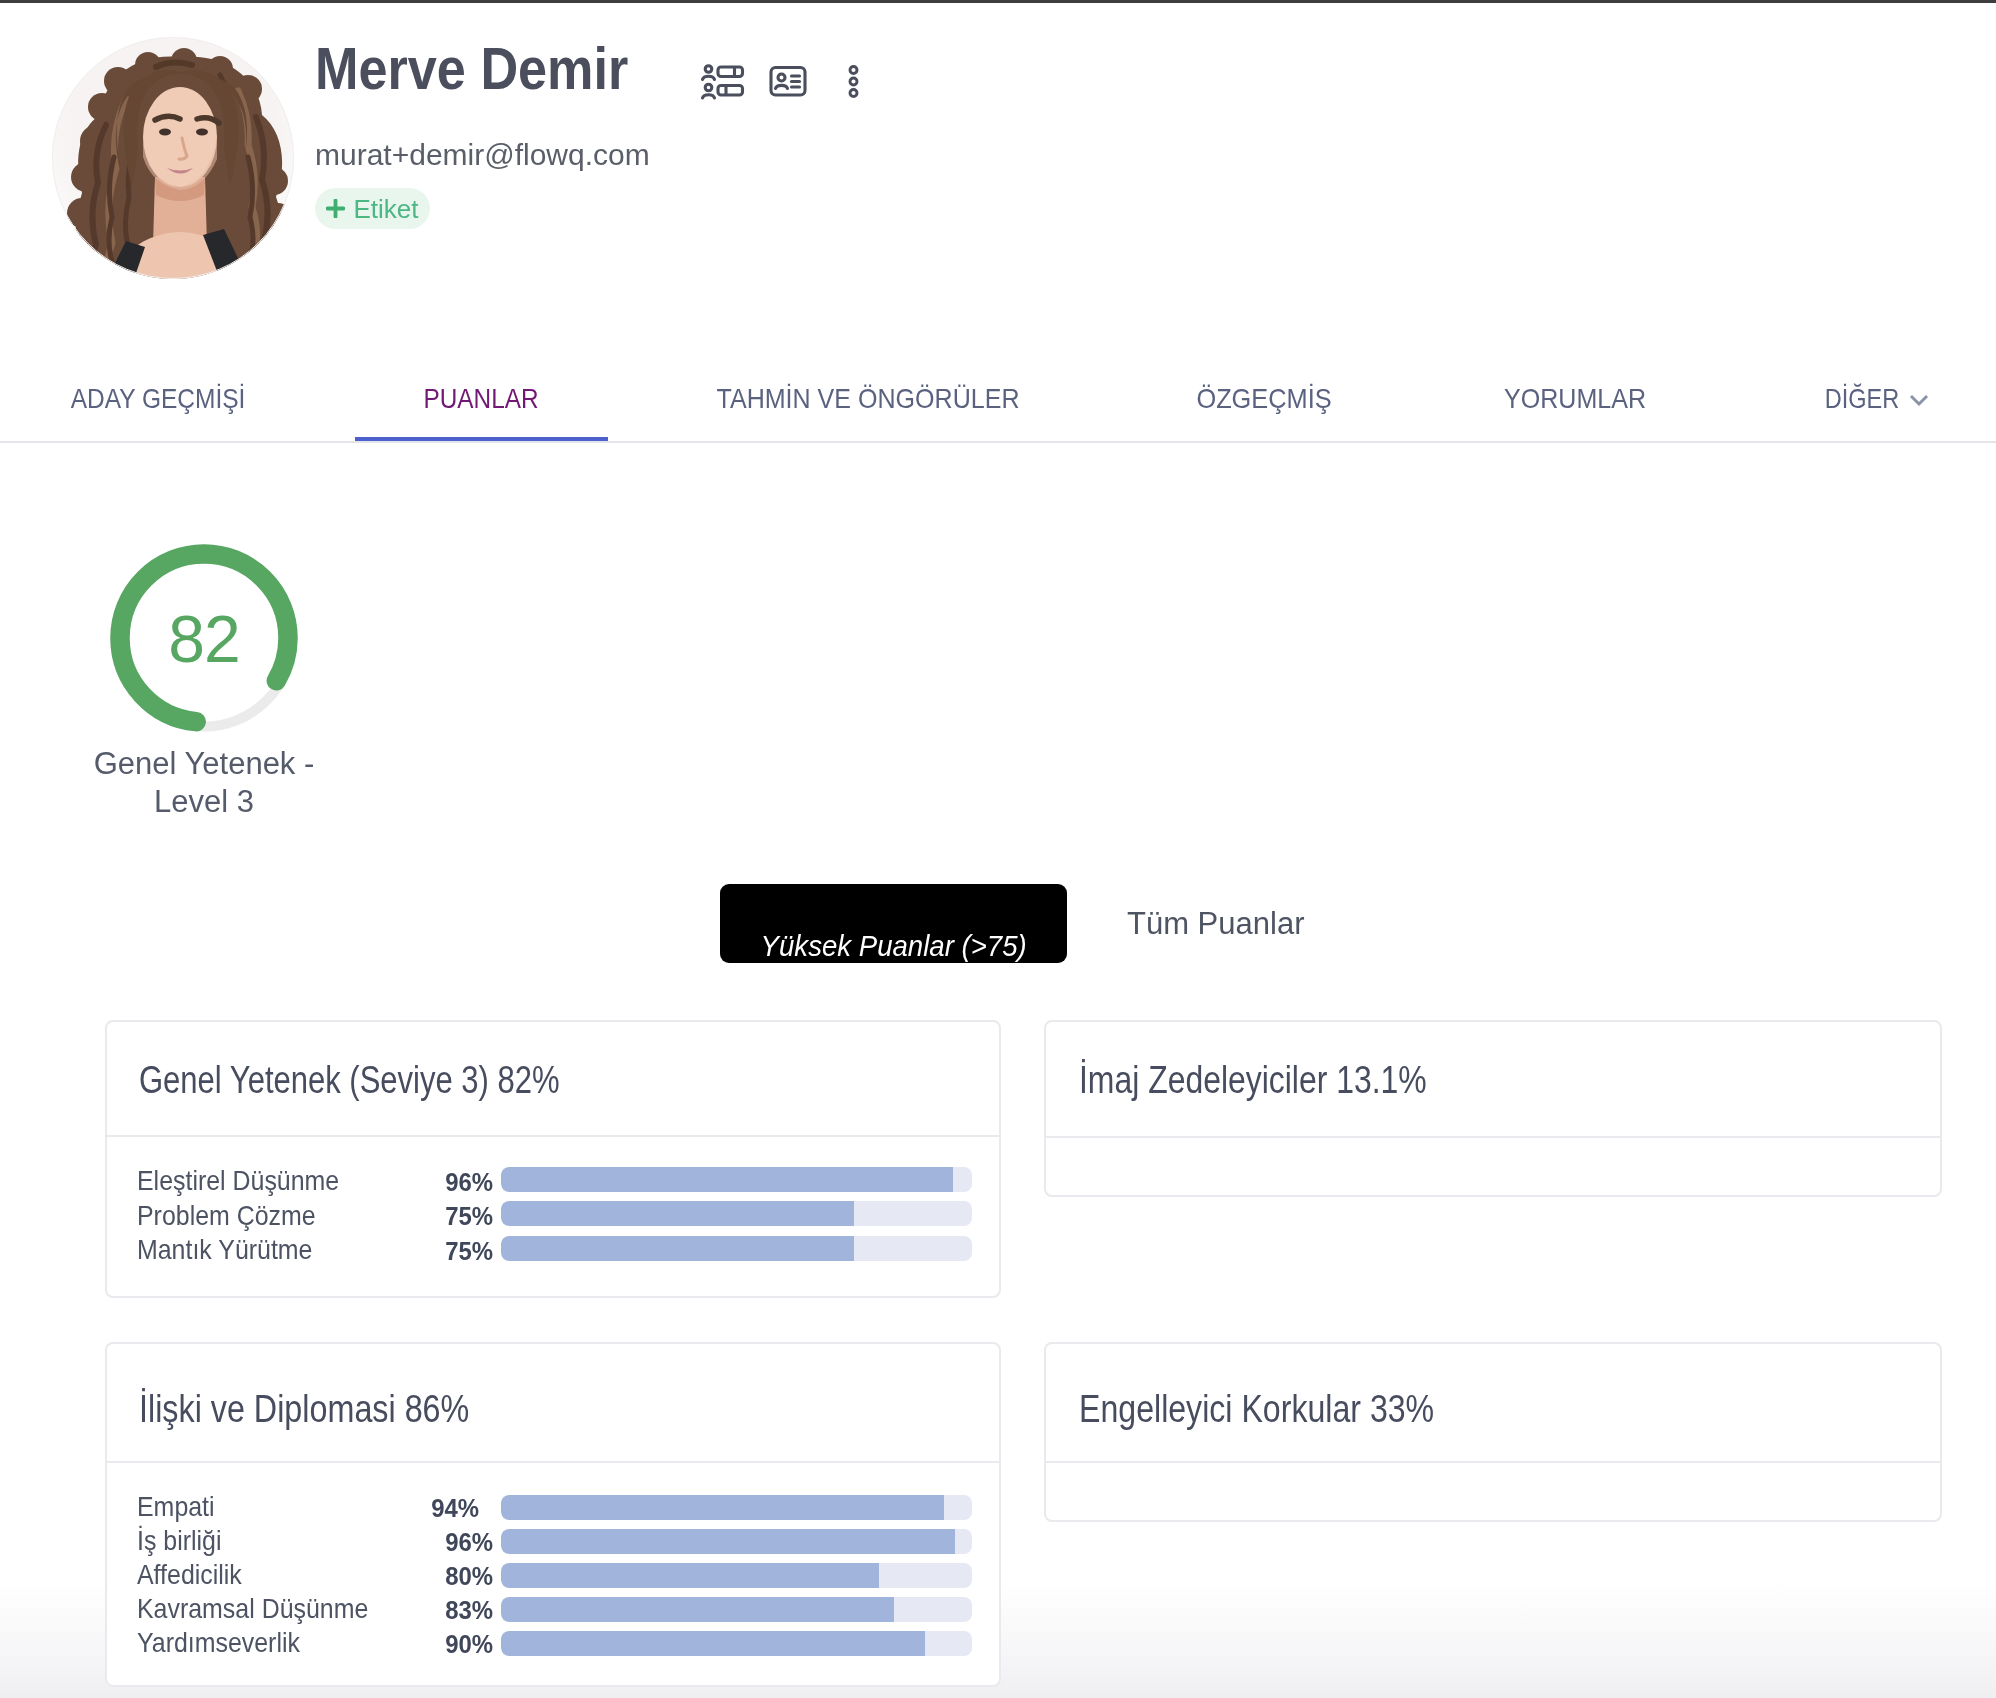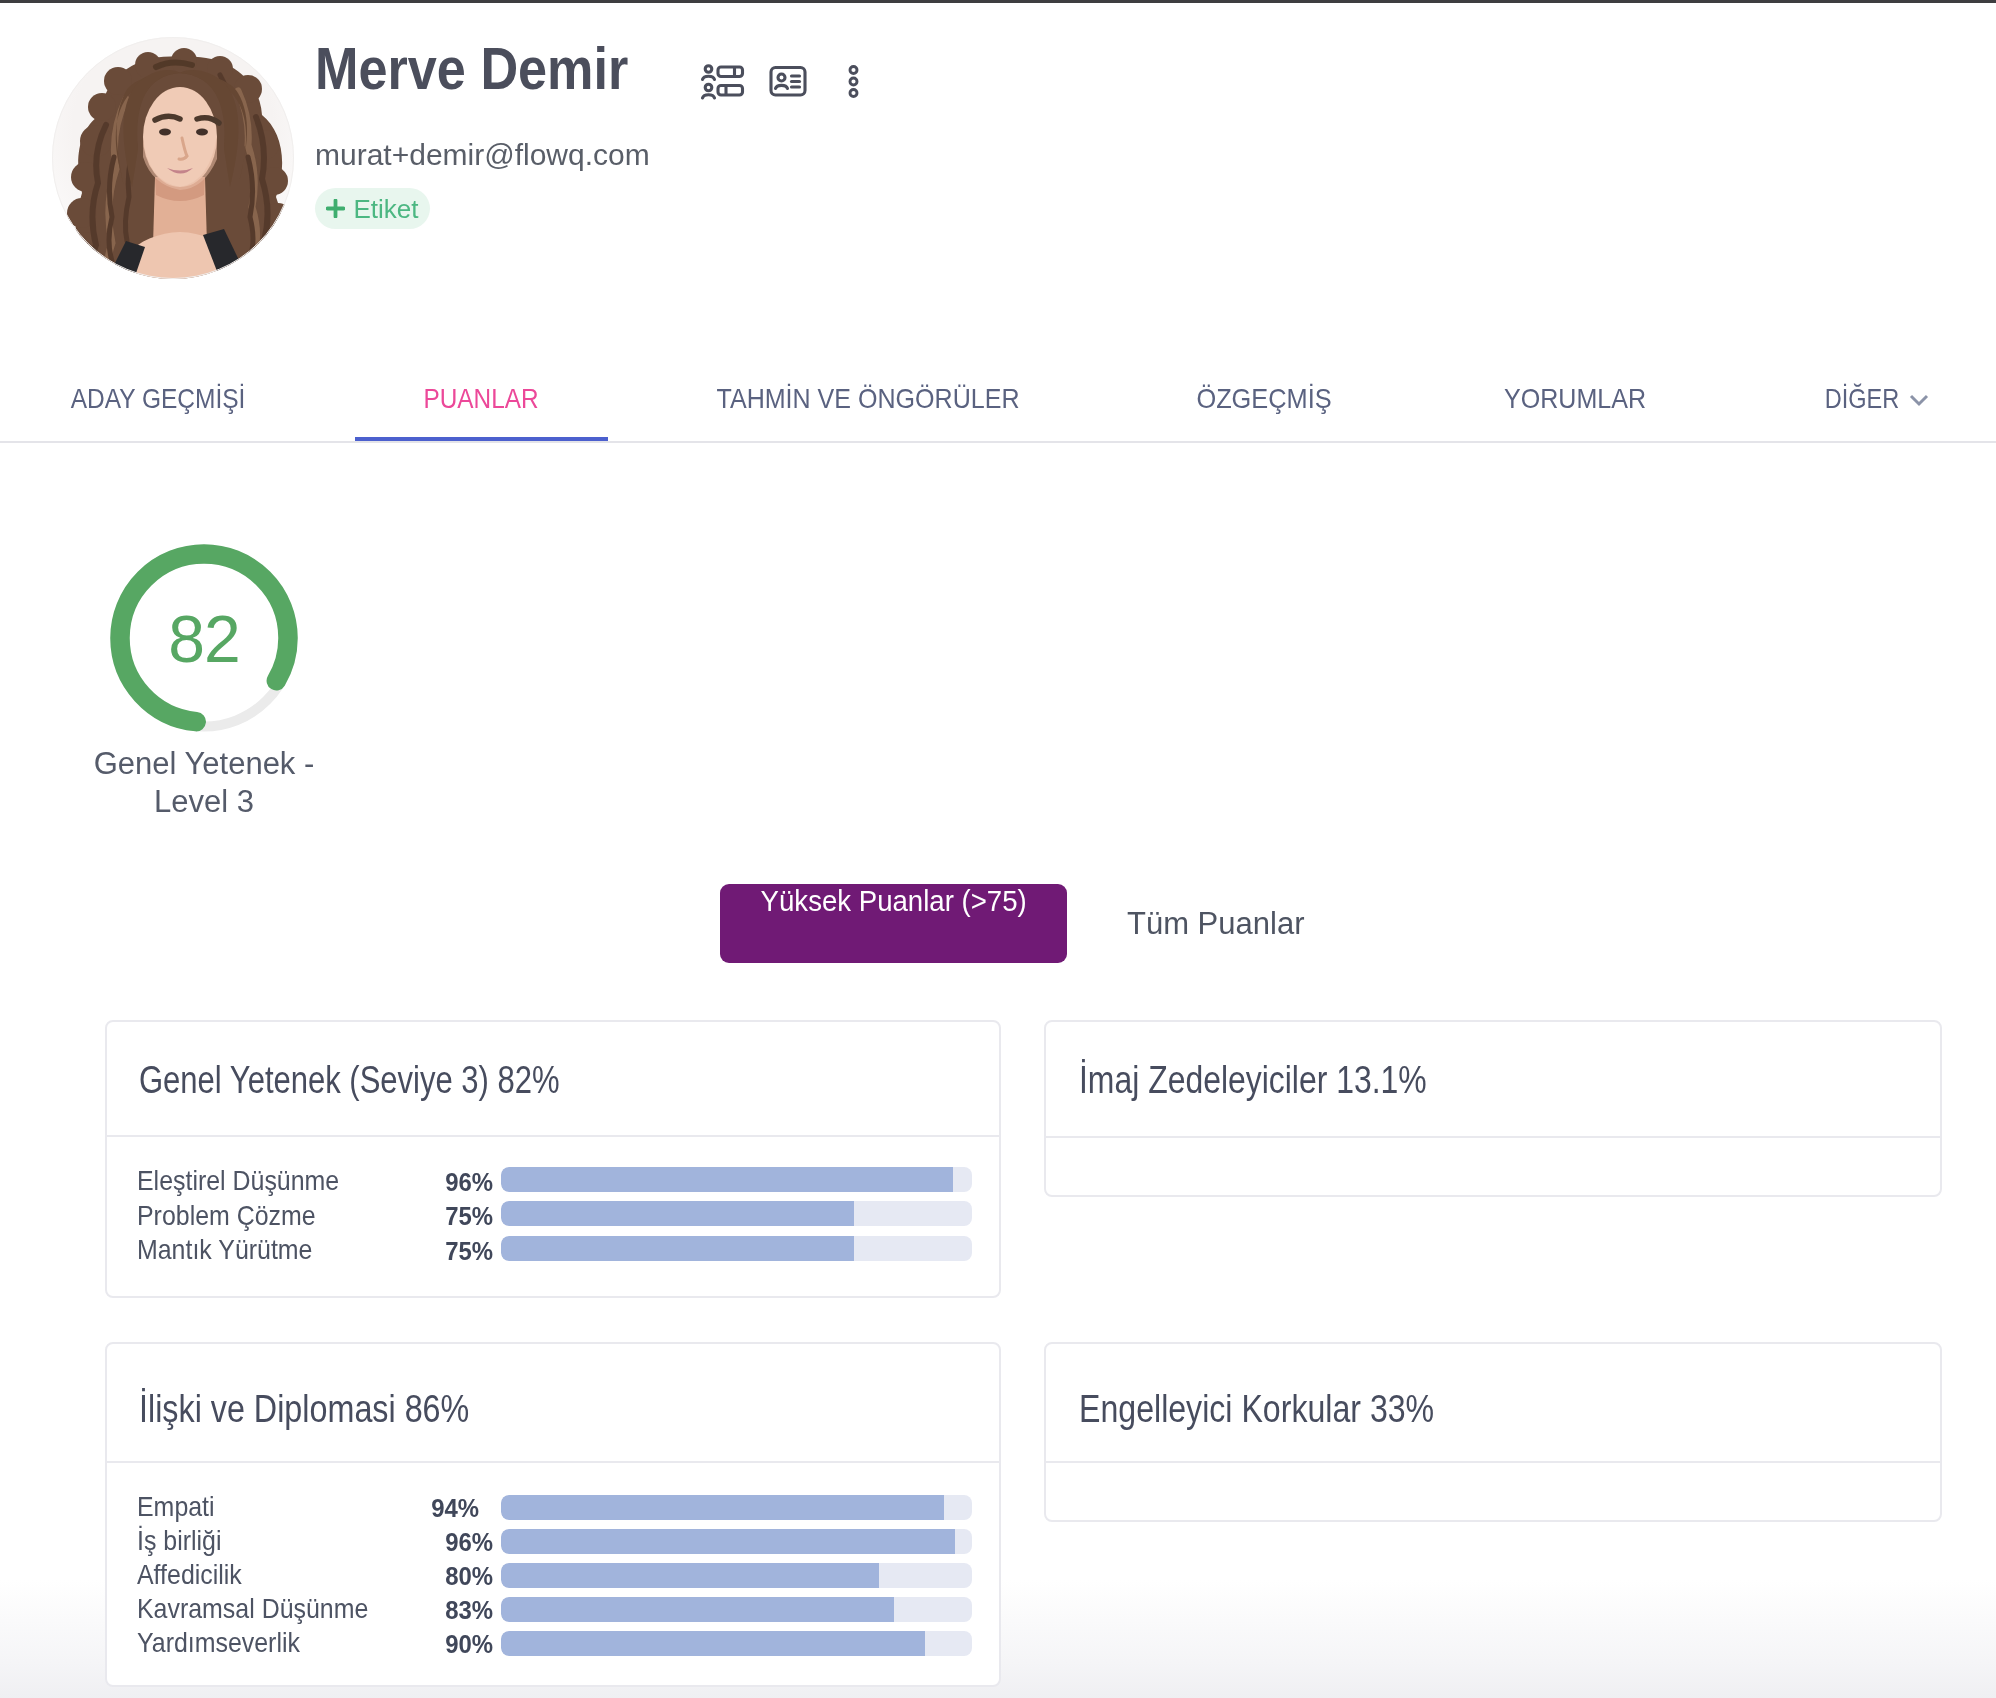--- a/index.html
+++ b/index.html
@@ -12,29 +12,29 @@
           background:linear-gradient(to bottom, rgba(234,234,238,0) 0%, rgba(229,229,234,.4) 72%, rgba(226,226,232,.55) 100%); }
   #name { left:315px; top:39px; font-size:60px; font-weight:bold; color:#4b4e5c; line-height:60px; white-space:nowrap; }
   #name span { transform:scaleX(.87); }
   #email { left:315px; top:140px; font-size:30px; color:#595e68; line-height:30px; white-space:nowrap; }
   #pill { left:315px; top:188px; width:115px; height:41px; border-radius:21px; background:#e8f6ee;
           display:flex; align-items:center; justify-content:center; }
   #pill .lbl { color:#4cb782; font-size:26px; line-height:26px; }
   
   .tab { top:385px; font-size:28px; color:#5a6280; line-height:28px; white-space:nowrap; }
   .tab > span { display:inline-block; transform:scaleX(.87); transform-origin:center; }
-  .tab.active { color:#ec4899; }
+  .tab.active { color:#701a75; }
   #tabline { left:0; top:441px; width:1996px; height:2px; background:#e4e4e9; }
   #tabul { left:355px; top:437px; width:253px; height:4px; background:#4c60ce; }
   
   .ringlabel { font-size:31px; line-height:38px; color:#555b6a; text-align:center; }
   .ringlabel span { display:inline-block; transform:scaleX(.93); transform-origin:center; }
   
-  #btn { left:720px; top:884px; width:347px; height:79px; border-radius:9px; background:#701a75;
-         display:flex; align-items:flex-start; justify-content:center; }
+  #btn { left:720px; top:884px; width:347px; height:79px; border-radius:9px; background:#000000;
+         display:flex; align-items:flex-end; justify-content:center;font-style:italic; }
   #btn span { color:#fff; font-size:30px; transform:scaleX(.92); transform-origin:center; white-space:nowrap; }
   #btn2 { left:1127px; top:908px; font-size:31px; color:#4e5462; line-height:31px; white-space:nowrap; }
   
   .card { background:#fff; border:2px solid #e9e9ee; border-radius:8px; }
   .cardtitle { font-size:38px; color:#474c5e; line-height:38px; white-space:nowrap; }
   .cardtitle span { transform:scaleX(.816); }
   .divider { position:absolute; left:0; width:100%; height:1.5px; background:#e9e9ee; }
   .rowlabel { font-size:28px; color:#4d5363; line-height:28px; white-space:nowrap; }
   .rowlabel span { transform:scaleX(.89); }
   .pct { font-size:26px; font-weight:bold; color:#40475a; line-height:26px; white-space:nowrap; text-align:right;

